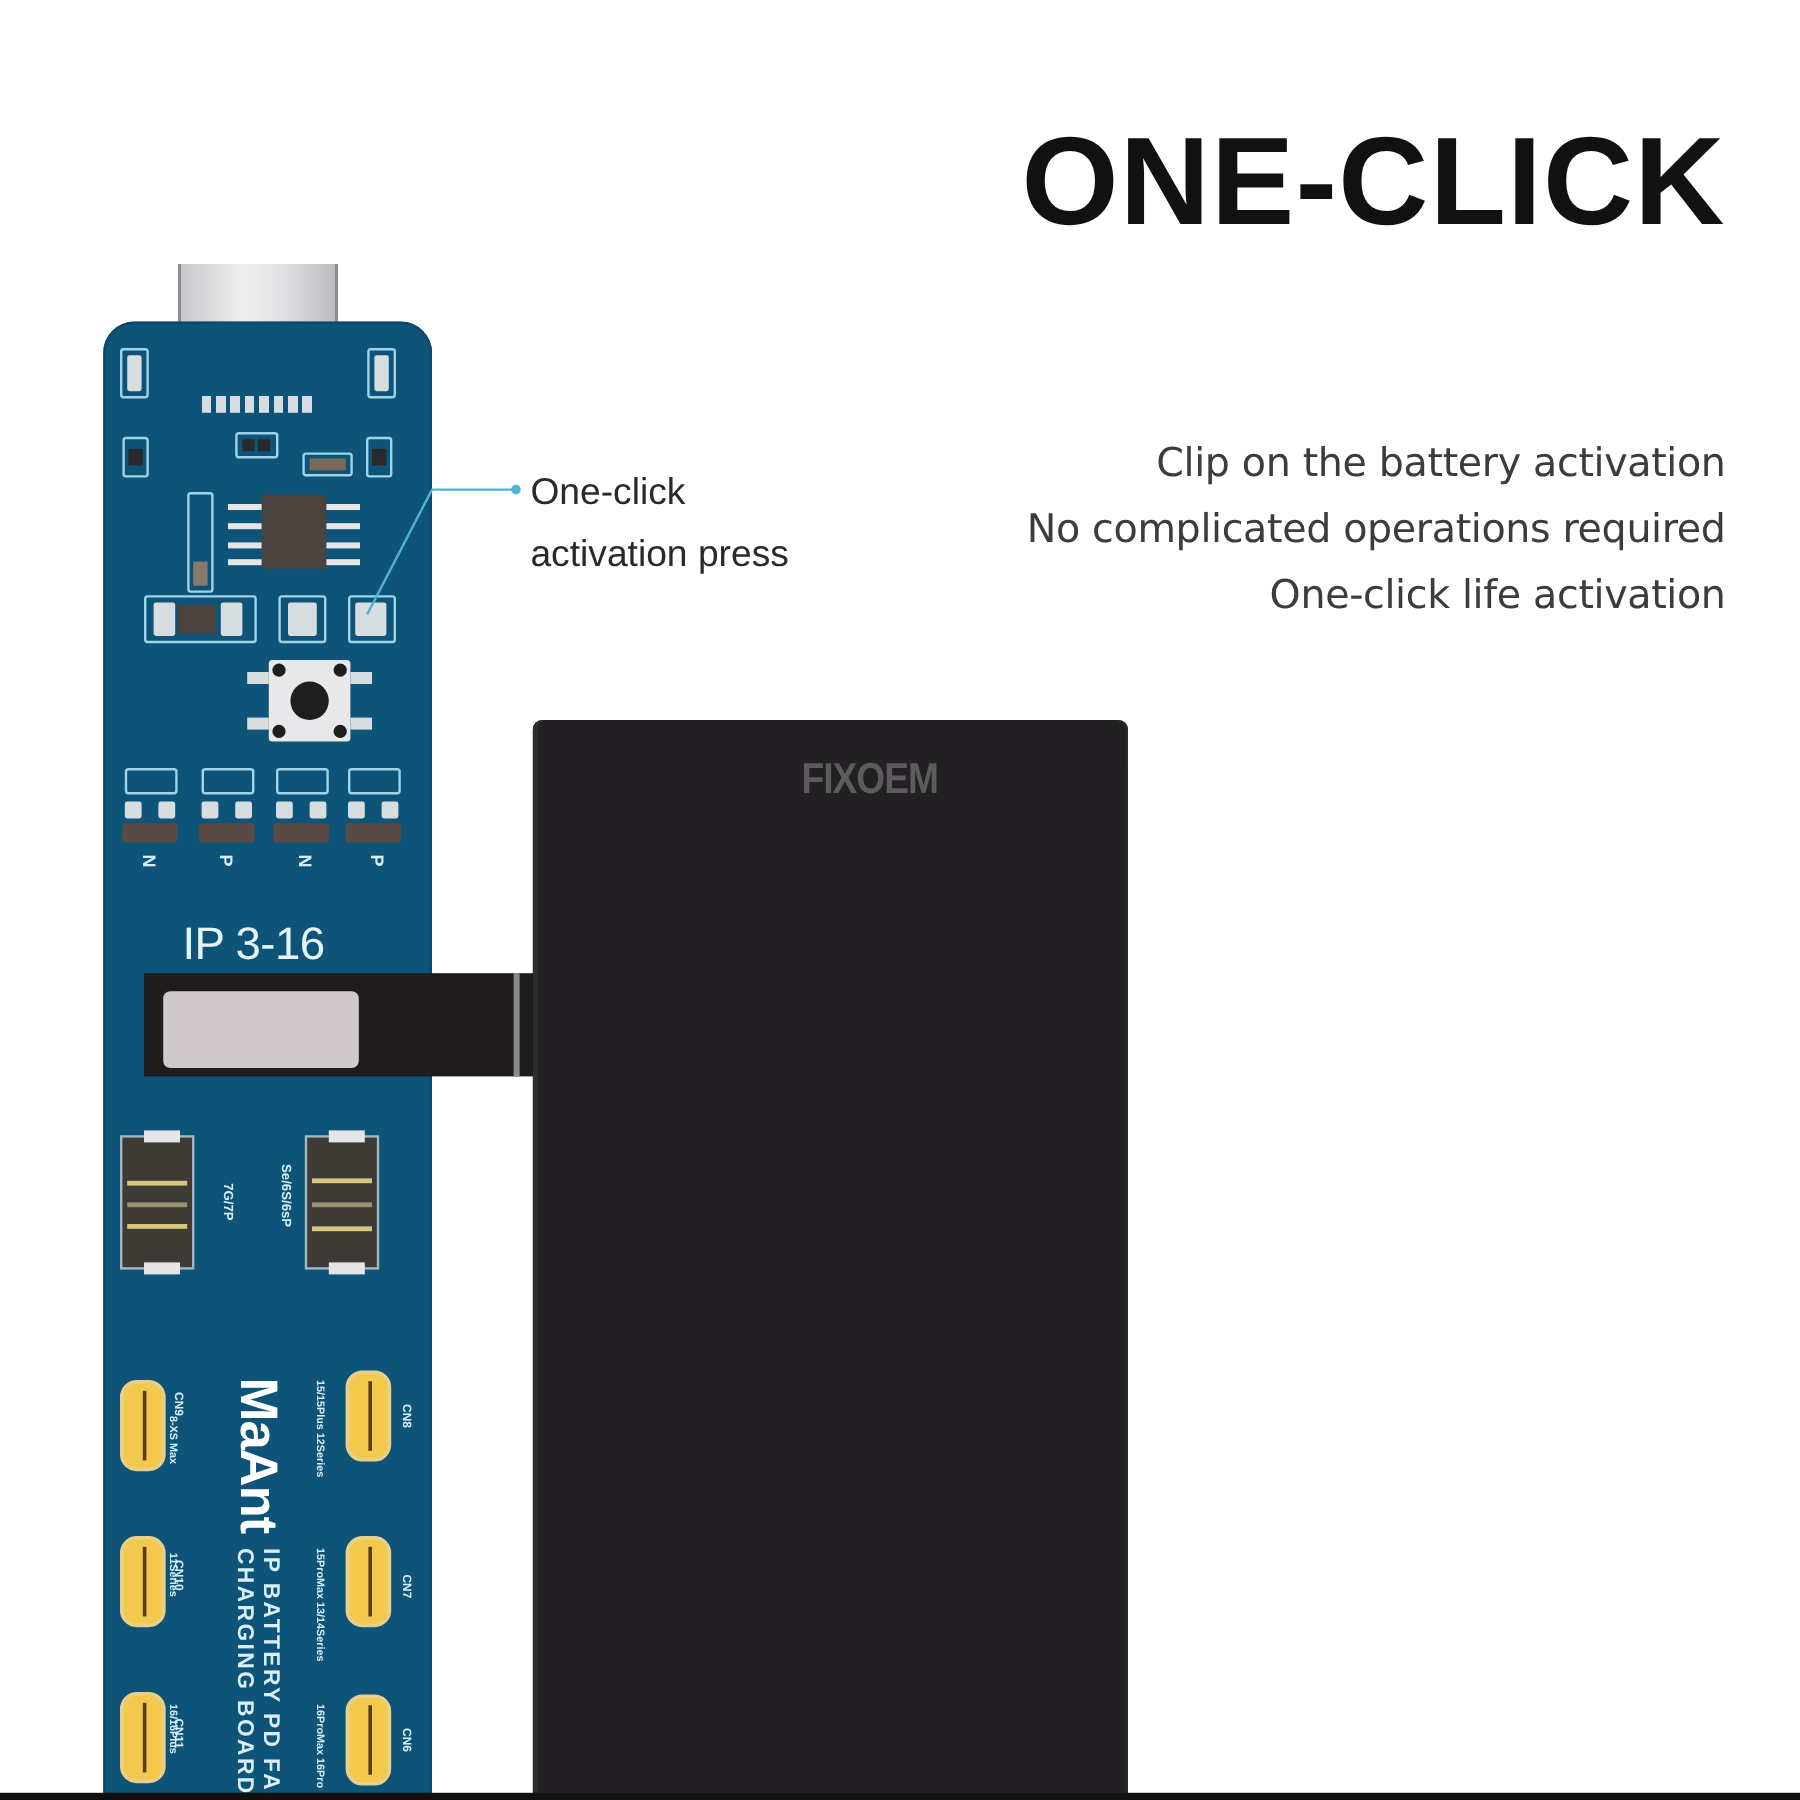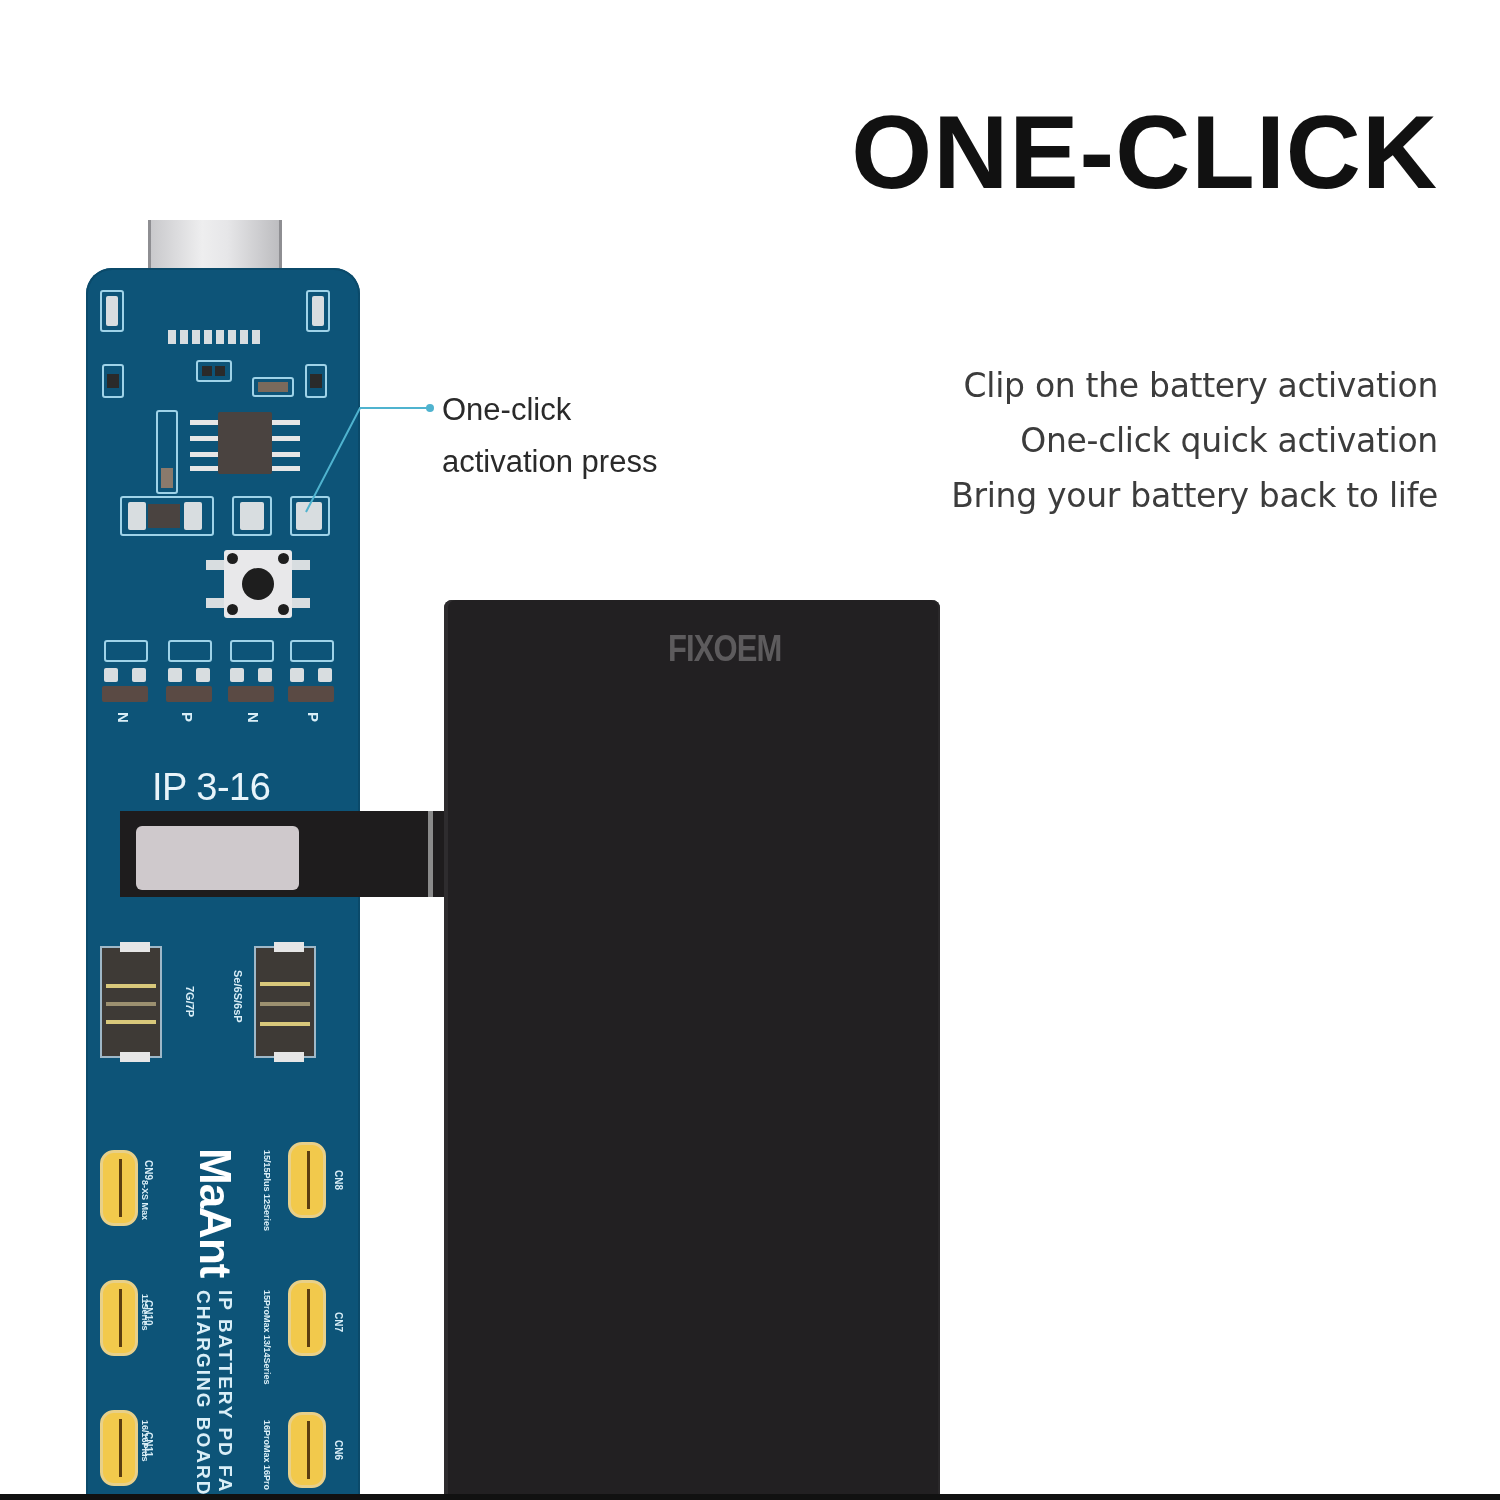--- a/index.html
+++ b/index.html
@@ -72,22 +72,22 @@
   </style>
 </head>
 <body>
 
 <div class="headline">
   <div>ONE-CLICK</div>
 </div>
 
 <div class="features">
   <div>Clip on the battery activation</div>
-  <div>One-click quick activation</div>
-  <div>Bring your battery back to life</div>
+  <div>No complicated operations required</div>
+  <div>One-click life activation</div>
 </div>
 
 <div class="usbc">
   <div class="notch" style="left:26px;"></div>
   <div class="notch" style="left:80px;"></div>
 </div>
 <div class="pcb"></div>
 
 <div class="pad-outline" style="left:100px;top:290px;width:24px;height:42px;"></div>
 <div class="pad" style="left:106px;top:296px;width:12px;height:30px;"></div>

